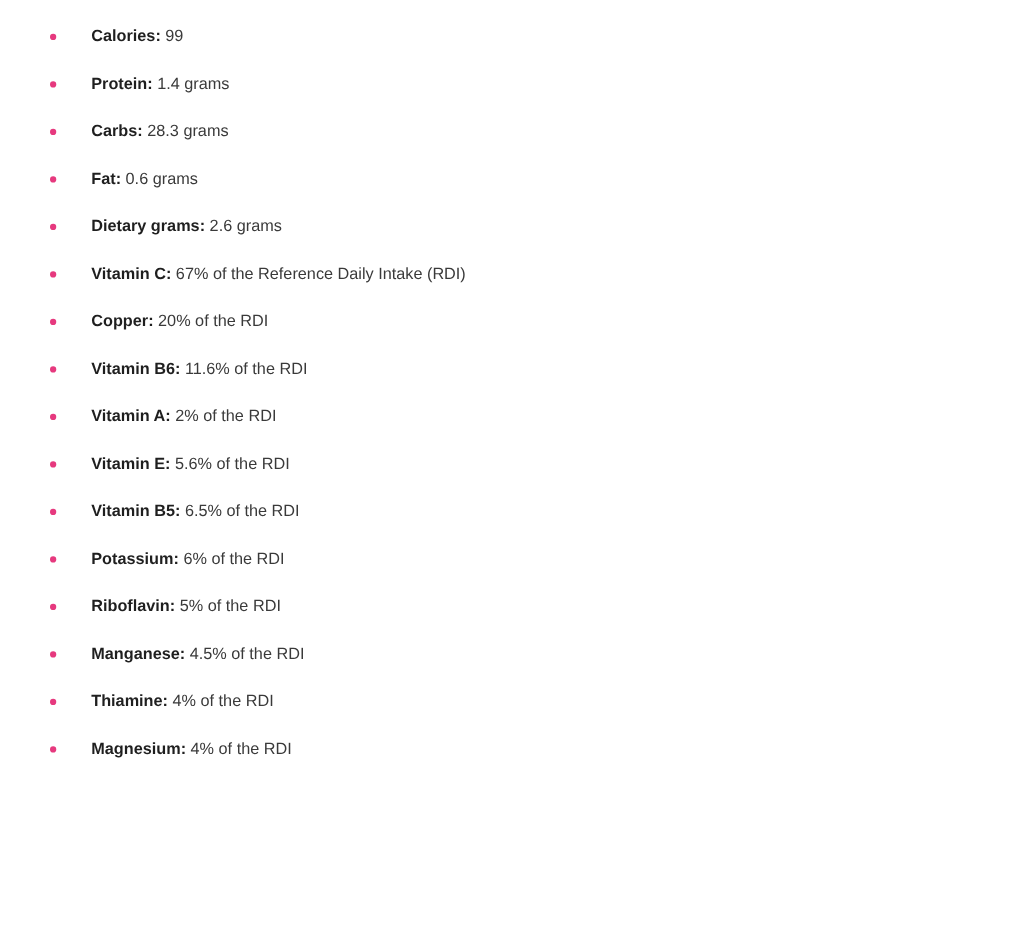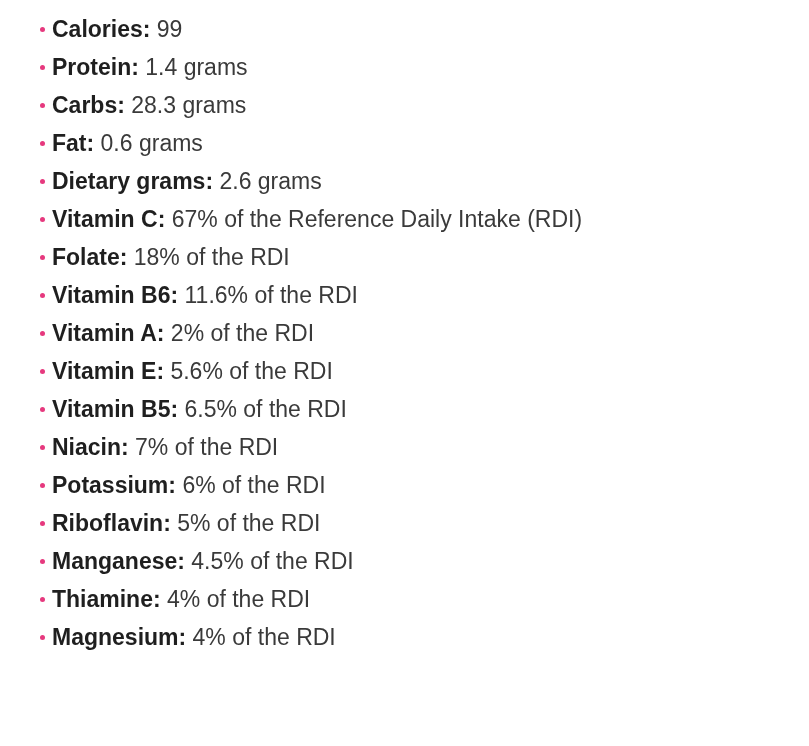--- a/index.html
+++ b/index.html
@@ -14,25 +14,25 @@
     color: #2b2b2b;
     overflow: hidden;
   }
   .nutrition-list {
     list-style: none;
     margin: 0;
     padding: 10px 0 0 0;
   }
   .nutrition-list li {
     position: relative;
-    padding-left: 52px;
+    padding-left: 73px;
     margin: 0;
     height: 38px;
     line-height: 38px;
-    font-size: 23px;
+    font-size: 13px;
     color: #333333;
     white-space: nowrap;
   }
   .nutrition-list li .bullet {
     position: absolute;
     left: 40px;
     top: 50%;
     width: 5px;
     height: 5px;
     margin-top: -2.5px;
@@ -78,47 +78,42 @@
     <span class="nutrient">Dietary grams:</span>
     <span class="value"> 2.6 grams</span>
   </li>
   <li>
     <span class="bullet" style="background: rgb(230, 57, 126);"></span>
     <span class="nutrient">Vitamin C:</span>
     <span class="value"> 67% of the Reference Daily Intake (RDI)</span>
   </li>
   <li>
     <span class="bullet" style="background: rgb(230, 57, 126);"></span>
-    <span class="nutrient">Folate:</span>
-    <span class="value"> 18% of the RDI</span>
+    <span class="nutrient">Copper:</span>
+    <span class="value"> 20% of the RDI</span>
   </li>
   <li>
     <span class="bullet" style="background: rgb(230, 57, 126);"></span>
     <span class="nutrient">Vitamin B6:</span>
     <span class="value"> 11.6% of the RDI</span>
   </li>
   <li>
     <span class="bullet" style="background: rgb(230, 57, 126);"></span>
     <span class="nutrient">Vitamin A:</span>
     <span class="value"> 2% of the RDI</span>
   </li>
   <li>
     <span class="bullet" style="background: rgb(230, 57, 126);"></span>
     <span class="nutrient">Vitamin E:</span>
     <span class="value"> 5.6% of the RDI</span>
   </li>
   <li>
     <span class="bullet" style="background: rgb(230, 57, 126);"></span>
     <span class="nutrient">Vitamin B5:</span>
     <span class="value"> 6.5% of the RDI</span>
-  </li>
-  <li>
-    <span class="bullet" style="background: rgb(230, 57, 126);"></span>
-    <span class="nutrient">Niacin:</span>
-    <span class="value"> 7% of the RDI</span>
   </li>
   <li>
     <span class="bullet" style="background: rgb(230, 57, 126);"></span>
     <span class="nutrient">Potassium:</span>
     <span class="value"> 6% of the RDI</span>
   </li>
   <li>
     <span class="bullet" style="background: rgb(230, 57, 126);"></span>
     <span class="nutrient">Riboflavin:</span>
     <span class="value"> 5% of the RDI</span>

